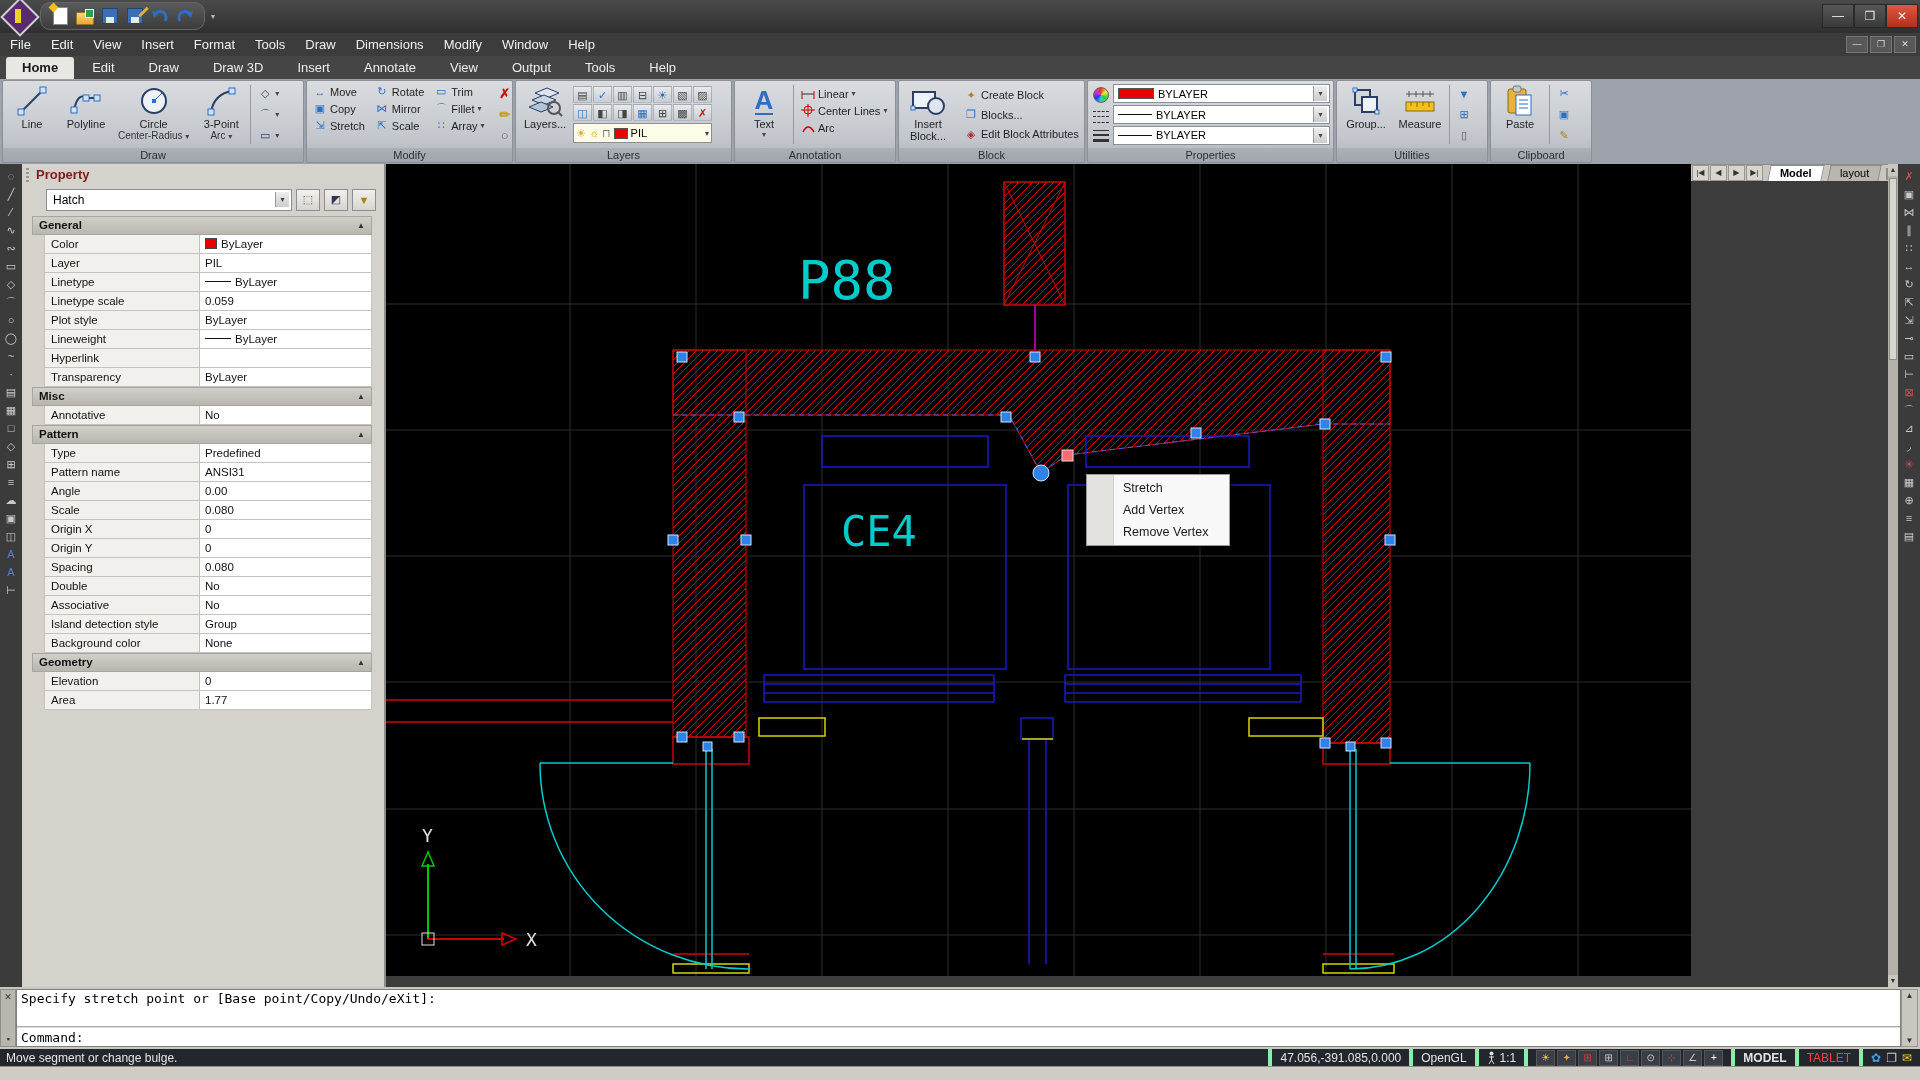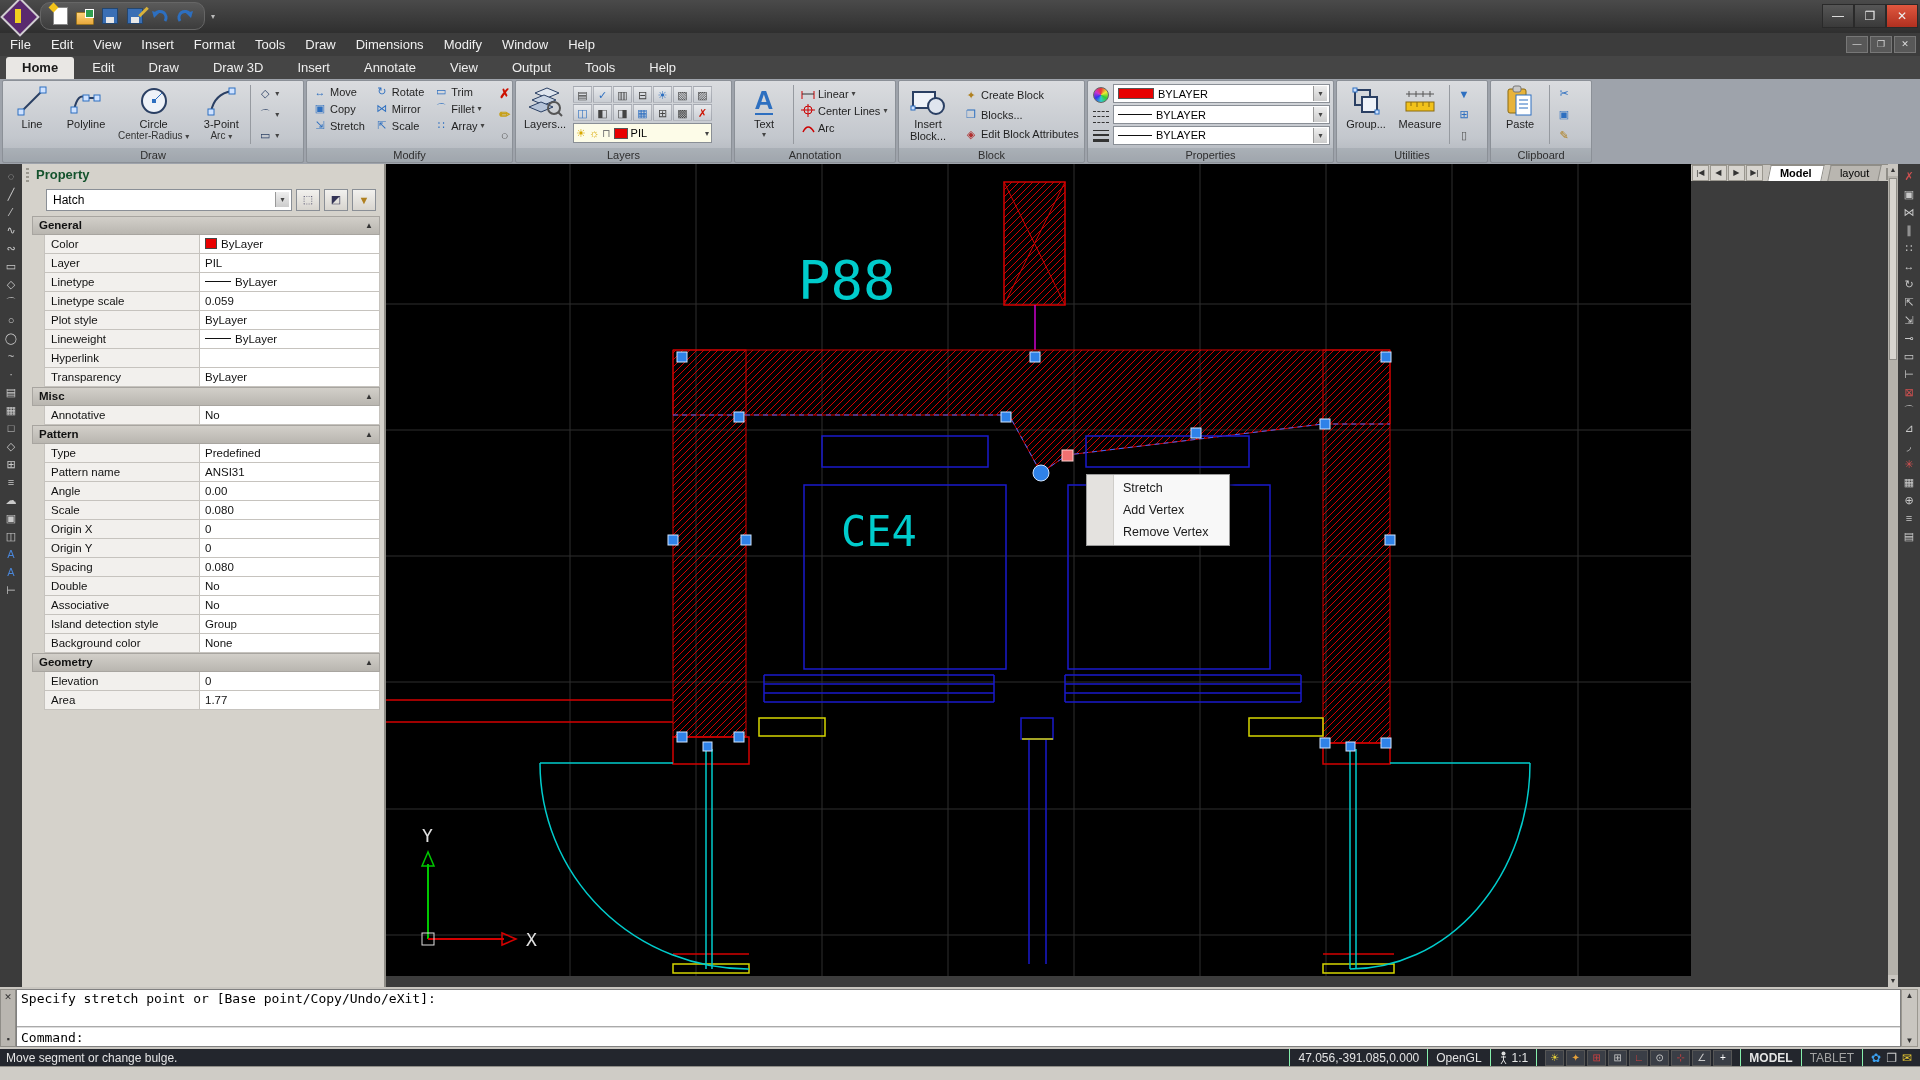--- a/index.html
+++ b/index.html
@@ -58,26 +58,26 @@
   .ltico{width:16px;height:12px;display:flex;flex-direction:column;justify-content:space-between;}
   .ltico i{display:block;border-top:1px dashed #333;}
   .lwico{width:16px;height:12px;display:flex;flex-direction:column;justify-content:space-between;}
   .lwico i{display:block;background:#333;}
   
   .main{height:828px;display:flex;}
   .sidetools{width:22px;background:#3b3b3b;display:flex;flex-direction:column;align-items:center;padding-top:4px;gap:1px;}
   .sidetools .ti{width:18px;height:17px;font-size:11px;color:#c9c9c9;display:flex;align-items:center;justify-content:center;}
   
   .palette{width:362px;background:#d5d2cb;border-right:2px solid #8f8d87;display:flex;flex-direction:column;font-size:11.5px;}
-  .paltitle{height:22px;font-weight:bold;font-size:13px;color:#14532d;display:flex;align-items:center;padding-left:14px;position:relative;}
+  .paltitle{height:22px;font-weight:bold;font-size:13px;color:#7f1d1d;display:flex;align-items:center;padding-left:14px;position:relative;}
   .paltitle:before{content:"";position:absolute;left:4px;top:4px;bottom:4px;width:3px;background:repeating-linear-gradient(#9b988f 0 2px,transparent 2px 4px);}
   .palcombo{display:flex;align-items:center;gap:4px;padding:3px 8px 5px 24px;}
   .palcombo .combo{flex:1;height:20px;font-size:12px;}
   .palbtn{width:22px;height:20px;border:1px solid #8a8f96;background:linear-gradient(#f2f1ee,#d8d5cf);display:flex;align-items:center;justify-content:center;font-size:11px;color:#335;}
-  .sect{margin:0 4px 0 10px;}
+  .sect{margin:0 12px 0 10px;}
   .secthdr{height:17px;background:linear-gradient(#d2cfc9,#b9b6b0);border:1px solid #a8a5a0;display:flex;align-items:center;font-weight:bold;color:#111;padding-left:6px;}
   .secthdr .col{margin-left:auto;margin-right:6px;font-size:8px;color:#333;}
   .prow{display:flex;height:18px;border-left:1px solid #c6c3be;border-bottom:1px solid #c6c3be;margin-left:12px;background:#f2f0ed;}
   .prow .pl{width:148px;display:flex;align-items:center;padding-left:6px;color:#111;border-right:1px solid #c6c3be;}
   .prow .pv{flex:1;background:#fff;display:flex;align-items:center;padding-left:5px;color:#111;gap:4px;border-right:1px solid #c6c3be;}
   .pv .rsw{width:10px;height:9px;background:#e80000;border:1px solid #444;}
   .pv .lin{width:26px;border-top:1px solid #111;}
   
   .center{flex:1;display:flex;flex-direction:row;min-width:0;}
   .canvas{height:812px;position:relative;background:#000;overflow:hidden;}
@@ -98,21 +98,21 @@
   .cmd{height:59px;background:#c9c6c0;display:flex;padding:2px 2px 2px 0;}
   .cmdstrip{width:14px;display:flex;flex-direction:column;align-items:center;justify-content:space-between;background:#b9b6b0;border:1px solid #8f8d87;color:#333;font-size:9px;padding:2px 0;}
   .cmdmain{flex:1;display:flex;flex-direction:column;border:1px solid #808080;background:#fff;font-family:"DejaVu Sans Mono",monospace;font-size:13px;color:#000;}
   .cmdhist{flex:1;padding:1px 4px;border-bottom:1px solid #aaa;}
   .cmdline{height:18px;display:flex;align-items:center;padding:0 4px;border-top:1px solid #ddd;}
   .cmdsb{width:15px;background:#c9c6c0;border:1px solid #9a978f;display:flex;flex-direction:column;justify-content:space-between;align-items:center;font-size:8px;color:#333;padding:1px 0;}
   
   .statusbar{height:17px;background:#23262d;color:#e4e4e4;font-size:12px;display:flex;align-items:center;}
   .stmsg{padding-left:6px;}
   .stright{margin-left:auto;display:flex;align-items:center;height:100%;}
-  .stseg{padding:0 8px;border-left:1px solid #86efac;display:flex;align-items:center;gap:4px;height:100%;}
+  .stseg{padding:0 8px;border-left:4px solid #86efac;display:flex;align-items:center;gap:4px;height:100%;}
   .stico{width:17px;height:14px;background:#3a3e46;border:1px solid #555;display:flex;align-items:center;justify-content:center;font-size:10px;}
   .bottomstrip{height:13px;background:#cfccc6;border-top:1px solid #8f8d87;}
   text{font-family:"DejaVu Sans Mono",monospace;}
 </style>
 </head>
 <body>
 
 <div class="app">
 
   <div class="titlebar">
@@ -970,21 +970,21 @@
           <div class="stico" style="color: rgb(201, 201, 201);">⊞</div>
           <div class="stico" style="color: rgb(208, 64, 64);">∟</div>
           <div class="stico" style="color: rgb(201, 201, 201);">⊙</div>
           <div class="stico" style="color: rgb(208, 64, 64);">⊹</div>
           <div class="stico" style="color: rgb(201, 201, 201);">∠</div>
           <div class="stico" style="color: rgb(255, 255, 255);">+</div>
         </div>
       <div class="stseg">
           <b>MODEL</b>
         </div>
-      <div class="stseg" style="color:#a3a3a3">
+      <div class="stseg" style="color:#ef4444">
           <span>TABLET</span>
         </div>
       <div class="stseg" id="status-right-icons" style="gap:5px">
           <div style="color: rgb(59, 160, 240); font-size: 12px;">✿</div>
           <div style="color: rgb(201, 201, 201); font-size: 12px;">❐</div>
           <div style="color: rgb(232, 200, 50); font-size: 12px;">✉</div>
         </div>
     </div>
   </div>
   <div class="bottomstrip"></div>

